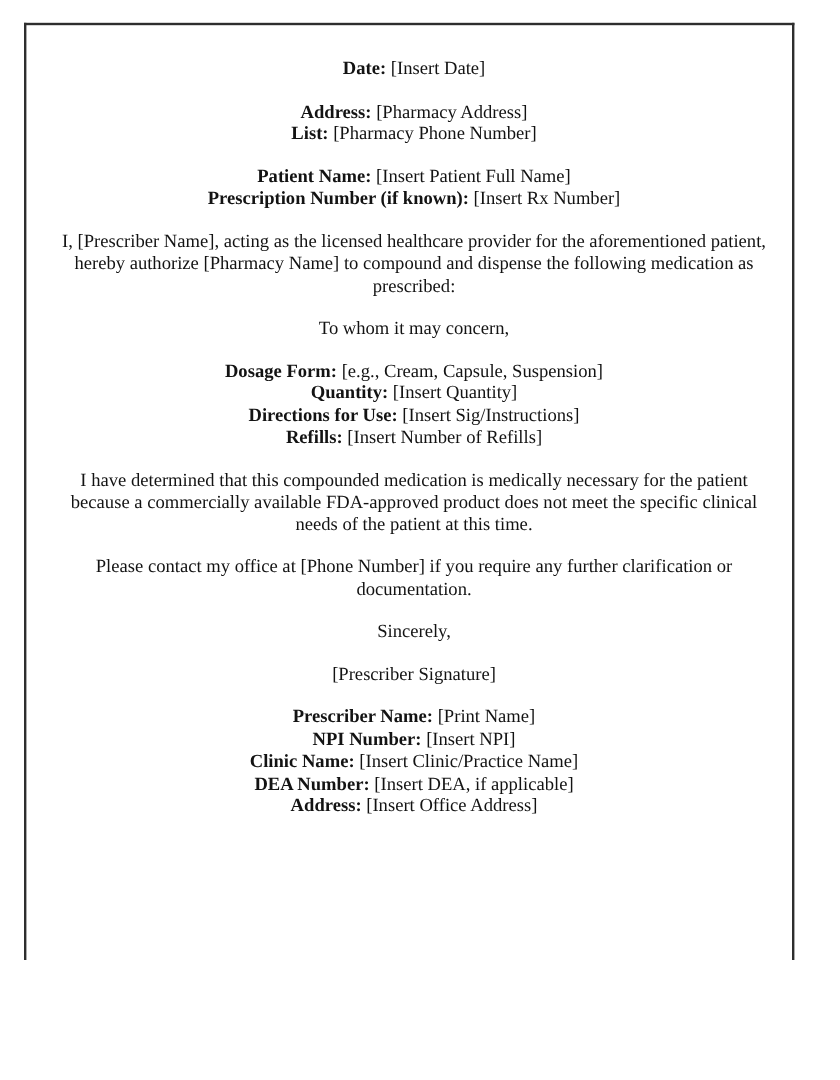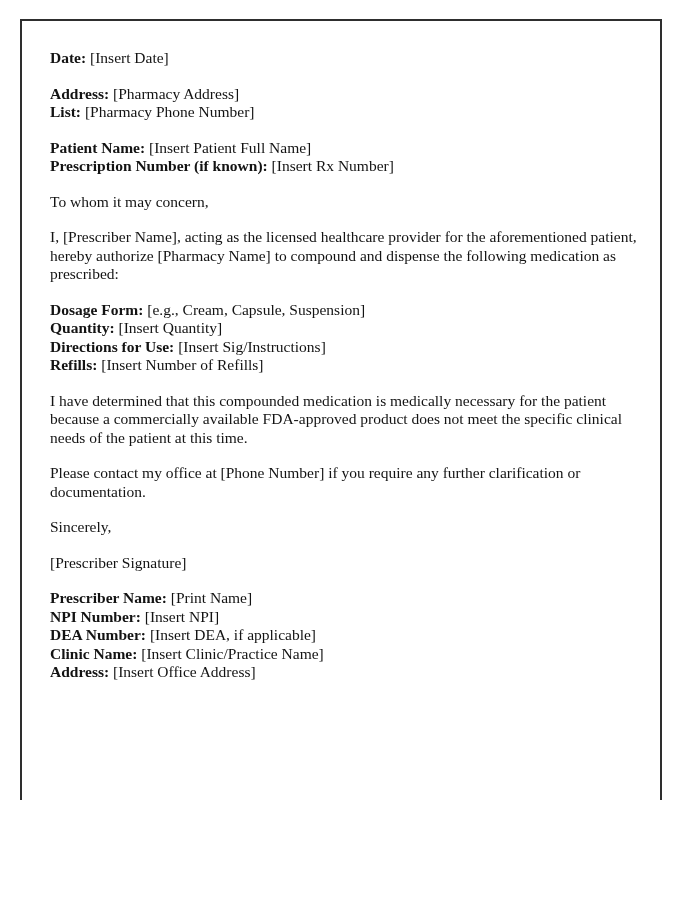--- a/index.html
+++ b/index.html
@@ -19,20 +19,21 @@
     left: 20px;
     top: 19px;
     width: 642px;
     height: 781px;
     box-sizing: border-box;
     border: 2px solid #2e2e2e;
     border-bottom: none;
     background: #ffffff;
     padding: 28px 20px 0 28px;
     overflow: hidden;
+    text-align: center;
   }
   .block {
     margin: 0 0 17px 0;
     font-size: 15.5px;
     line-height: 18.5px;
     max-width: 592px;
   }
   .line {
     font-size: 15.5px;
     line-height: 18.5px;
@@ -55,25 +56,25 @@
     <div class="line"><b>Address:</b><span> [Pharmacy Address]</span></div>
     <div class="line"><b>List:</b><span> [Pharmacy Phone Number]</span></div>
   </div>
 
 
   <div class="block">
     <div class="line"><b>Patient Name:</b><span> [Insert Patient Full Name]</span></div>
     <div class="line"><b>Prescription Number (if known):</b><span> [Insert Rx Number]</span></div>
   </div>
 
+  <div class="block">I, [Prescriber Name], acting as the licensed healthcare provider for the aforementioned patient, hereby authorize [Pharmacy Name] to compound and dispense the following medication as prescribed:</div>
+
   <div class="block">
     <div class="line">To whom it may concern,</div>
   </div>
-
-  <div class="block">I, [Prescriber Name], acting as the licensed healthcare provider for the aforementioned patient, hereby authorize [Pharmacy Name] to compound and dispense the following medication as prescribed:</div>
 
 
   <div class="block">
     <div class="line"><b>Dosage Form:</b><span> [e.g., Cream, Capsule, Suspension]</span></div>
     <div class="line"><b>Quantity:</b><span> [Insert Quantity]</span></div>
     <div class="line"><b>Directions for Use:</b><span> [Insert Sig/Instructions]</span></div>
     <div class="line"><b>Refills:</b><span> [Insert Number of Refills]</span></div>
   </div>
 
   <div class="block">I have determined that this compounded medication is medically necessary for the patient because a commercially available FDA-approved product does not meet the specific clinical needs of the patient at this time.</div>
@@ -84,18 +85,18 @@
     <div class="line">Sincerely,</div>
   </div>
 
   <div class="block">
     <div class="line">[Prescriber Signature]</div>
   </div>
 
   <div class="block">
     <div class="line"><b>Prescriber Name:</b><span> [Print Name]</span></div>
     <div class="line"><b>NPI Number:</b><span> [Insert NPI]</span></div>
+    <div class="line"><b>Clinic Name:</b><span> [Insert Clinic/Practice Name]</span></div>
     <div class="line"><b>DEA Number:</b><span> [Insert DEA, if applicable]</span></div>
-    <div class="line"><b>Clinic Name:</b><span> [Insert Clinic/Practice Name]</span></div>
     <div class="line"><b>Address:</b><span> [Insert Office Address]</span></div>
   </div>
 
 </div>
 
 </body></html>

